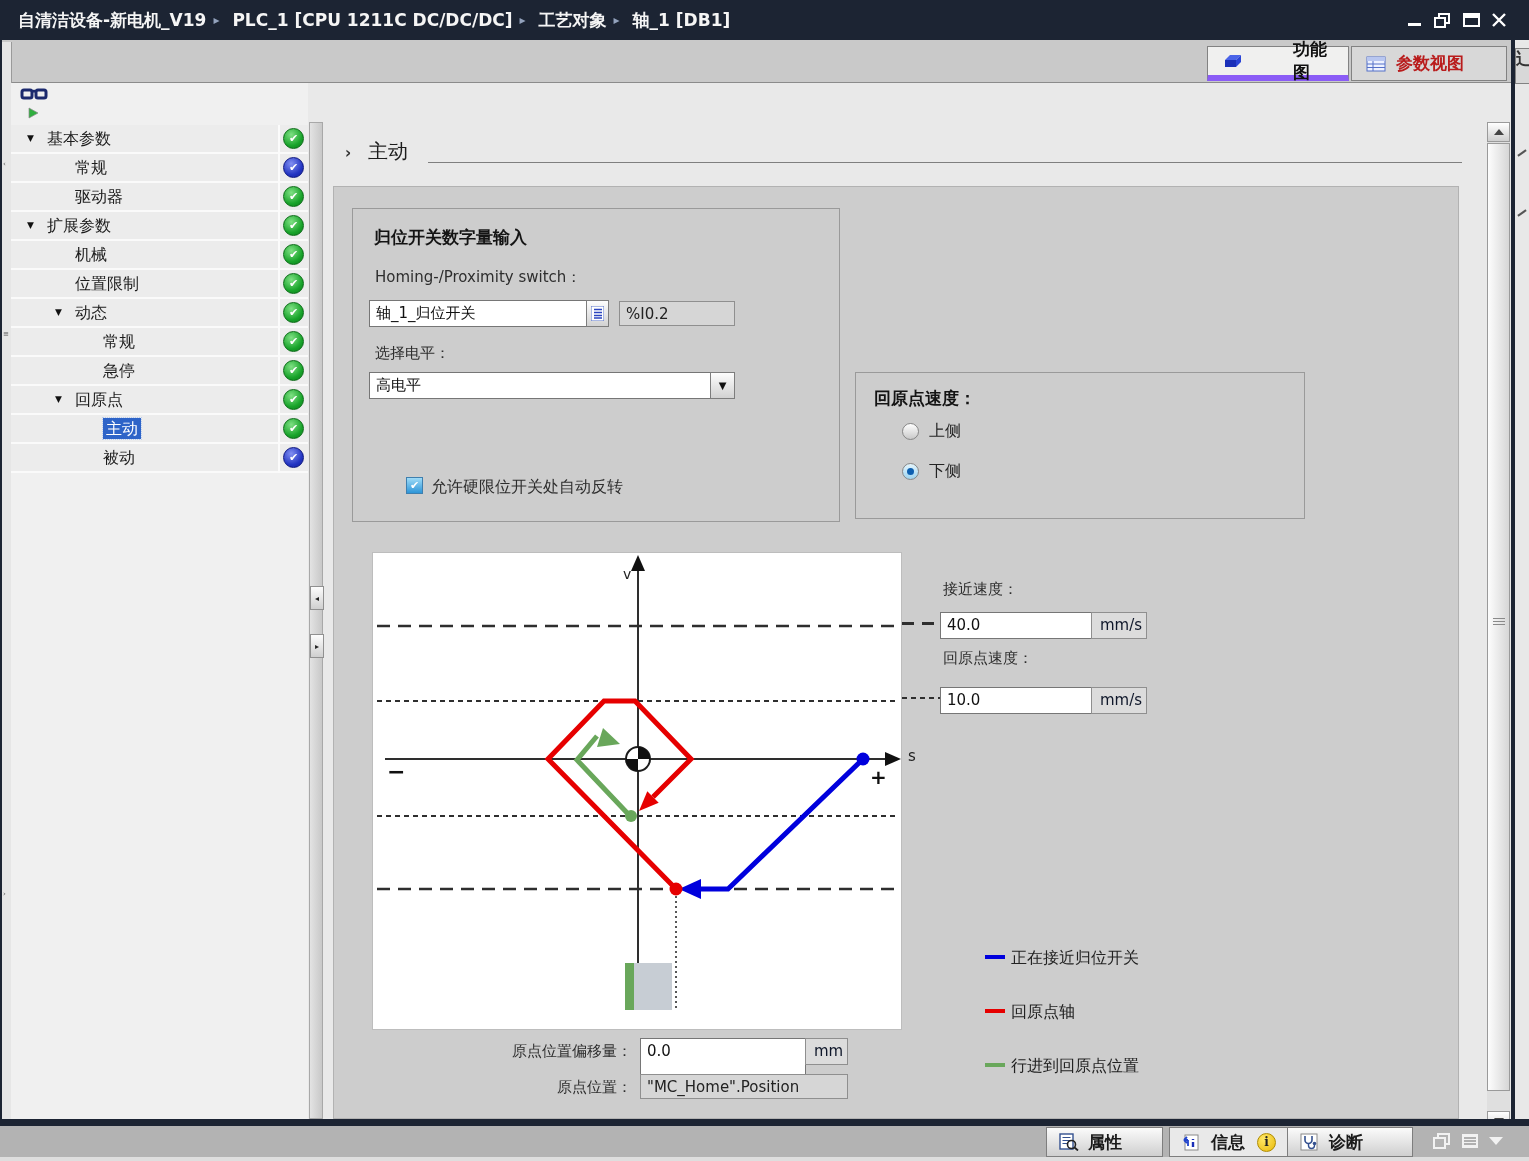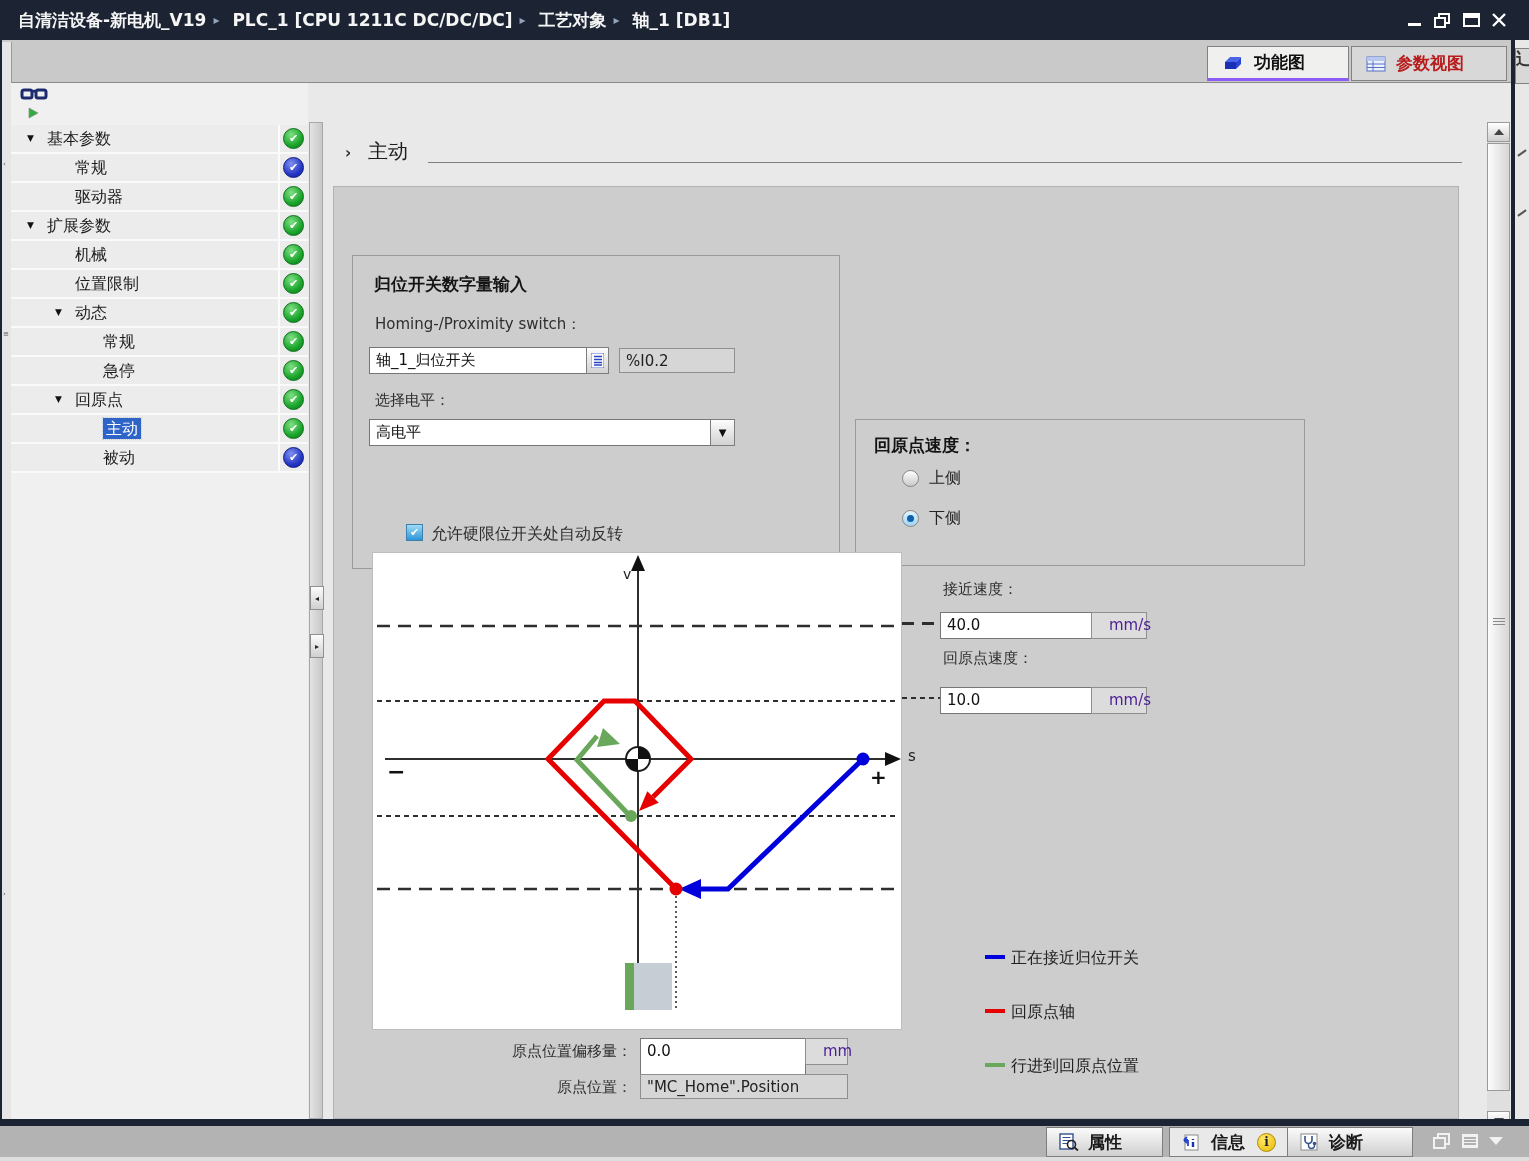--- a/index.html
+++ b/index.html
@@ -12,21 +12,21 @@
   .titlebar{left:0;top:0;width:1529px;height:40px;background:#1c2433;display:flex;align-items:center;}
   .crumb{color:#f5f5f5;font-weight:bold;font-size:17px;margin-left:6px;white-space:nowrap;}
   .crumb:first-of-type{margin-left:18px;}
   .crumb-sep{color:#93a2bd;font-size:12px;margin:0 7px;}
   .wctl{position:absolute;top:9px;width:24px;height:22px;display:flex;align-items:center;justify-content:center;cursor:default;}
 
   
   .tabstrip{left:2px;top:40px;width:1509px;height:42px;background:#c9c9c9;border-bottom:1px solid #8b8b8b;}
   .vtab{position:absolute;top:6px;height:35px;border:1px solid #828282;display:flex;align-items:center;
         font-size:17px;font-weight:bold;padding:0 14px;box-sizing:border-box;}
-  .vtab.active{background:#f0f0ef;border-bottom:3px solid #8b5cf6;color:#111;}
+  .vtab.active{background:#f0f0ef;border-bottom:6px solid #8b5cf6;color:#111;gap:39px;}
   .vtab.inactive{background:#d8d8d8;color:#b91c1c;}
   .vtab .ticon{margin-right:10px;display:inline-flex;}
 
   
   .leftedge{left:0;top:40px;width:2px;height:1121px;background:#1c2433;}
   .leftstrip{left:2px;top:42px;width:9px;height:1077px;background:#e6e6e6;border-right:1px solid #9a9a9a;}
   .lsglyph{position:absolute;left:1px;font-size:7px;color:#555;}
 
   
   .navpanel{left:11px;top:83px;width:297px;height:1036px;background:#f0f0f0;}
@@ -45,29 +45,29 @@
   .status[data-status="blue"]{background:radial-gradient(circle at 38% 30%,#8190f2,#2335c2 62%,#101e9c);border:1px solid #0c1680;box-sizing:border-box;}
   .navscroll{left:309px;top:122px;width:14px;height:997px;background:linear-gradient(90deg,#e3e3e3,#c8c8c8);border:1px solid #a8a8a8;box-sizing:border-box;}
   .splitbtn{position:absolute;left:0;width:12px;height:22px;background:linear-gradient(#fdfdfd,#cfcfcf);
             border:1px solid #909090;font-size:8px;display:flex;align-items:center;justify-content:center;color:#222;}
 
   
   .main-h-chev{left:345px;top:144px;font-size:15px;font-weight:bold;color:#333;}
   .main-title{left:368px;top:138px;font-size:20px;color:#1d1d1d;}
   .main-rule{left:428px;top:162px;width:1034px;height:1px;background:#7f7f7f;}
   .contentpanel{left:333px;top:186px;width:1126px;height:933px;background:#cdcdcd;border:1px solid #b2b2b2;box-sizing:border-box;}
-  .groupbox{position:absolute;border:1px solid #9a9a9a;box-sizing:border-box;margin-top:47px;}
+  .groupbox{position:absolute;border:1px solid #9a9a9a;box-sizing:border-box;}
   .gtitle{position:absolute;font-size:17px;font-weight:bold;color:#141414;}
   .flabel{position:absolute;font-size:15px;color:#2e2e2e;}
   .tinput{position:absolute;background:#fff;border:1px solid #767676;box-sizing:border-box;
           font-size:15px;padding:3px 6px;color:#111;}
   .tro{position:absolute;background:#d6d6d6;border:1px solid #8f8f8f;box-sizing:border-box;
        font-size:15px;padding:3px 6px;color:#222;}
   .unit{position:absolute;background:#dcdcdc;border:1px solid #8f8f8f;box-sizing:border-box;
-        font-size:15px;padding:3px 17px;text-align:center;color:#4c1d95;}
+        font-size:15px;padding:3px 8px;text-align:center;color:#0f172a;}
   .sqbtn{position:absolute;background:linear-gradient(#fdfdfd,#d2d2d2);border:1px solid #7d7d7d;
          box-sizing:border-box;display:flex;align-items:center;justify-content:center;}
   .ddarrow{font-size:10px;color:#111;}
   .radio{position:absolute;width:17px;height:17px;border-radius:50%;border:1px solid #868686;box-sizing:border-box;}
   .radio.off{background:linear-gradient(#ffffff,#c9c9c9);}
   .radio.on{background:linear-gradient(#e4f5fd,#9fd4ef);}
   .radio.on::after{content:"";position:absolute;left:4px;top:4px;width:7px;height:7px;border-radius:50%;background:#0d5fb0;}
   .rlabel{position:absolute;font-size:16px;color:#222;}
   .checkbox{position:absolute;width:17px;height:17px;background:linear-gradient(#9edbf7,#2d95d8);
             border:1px solid #3f7fae;box-sizing:border-box;display:flex;align-items:center;justify-content:center;

